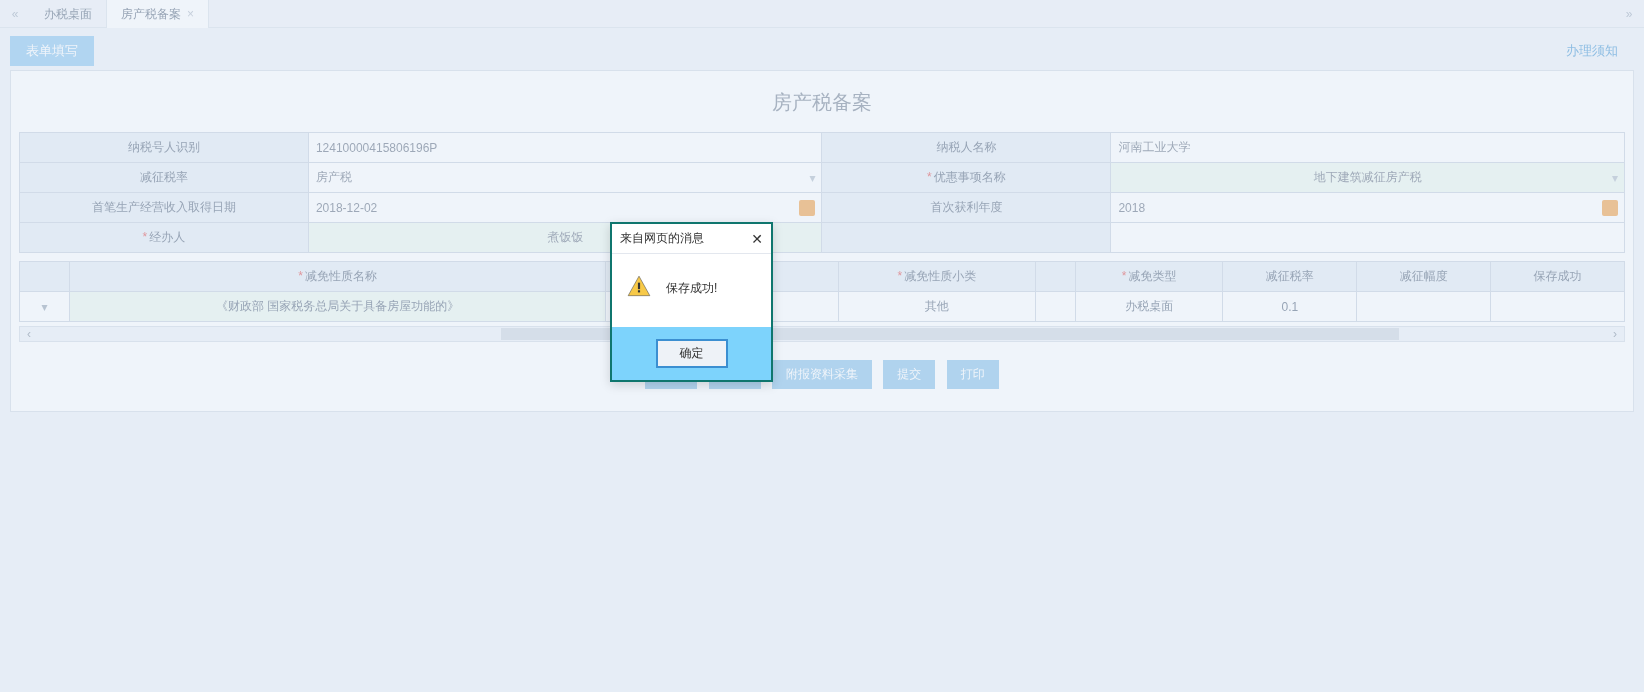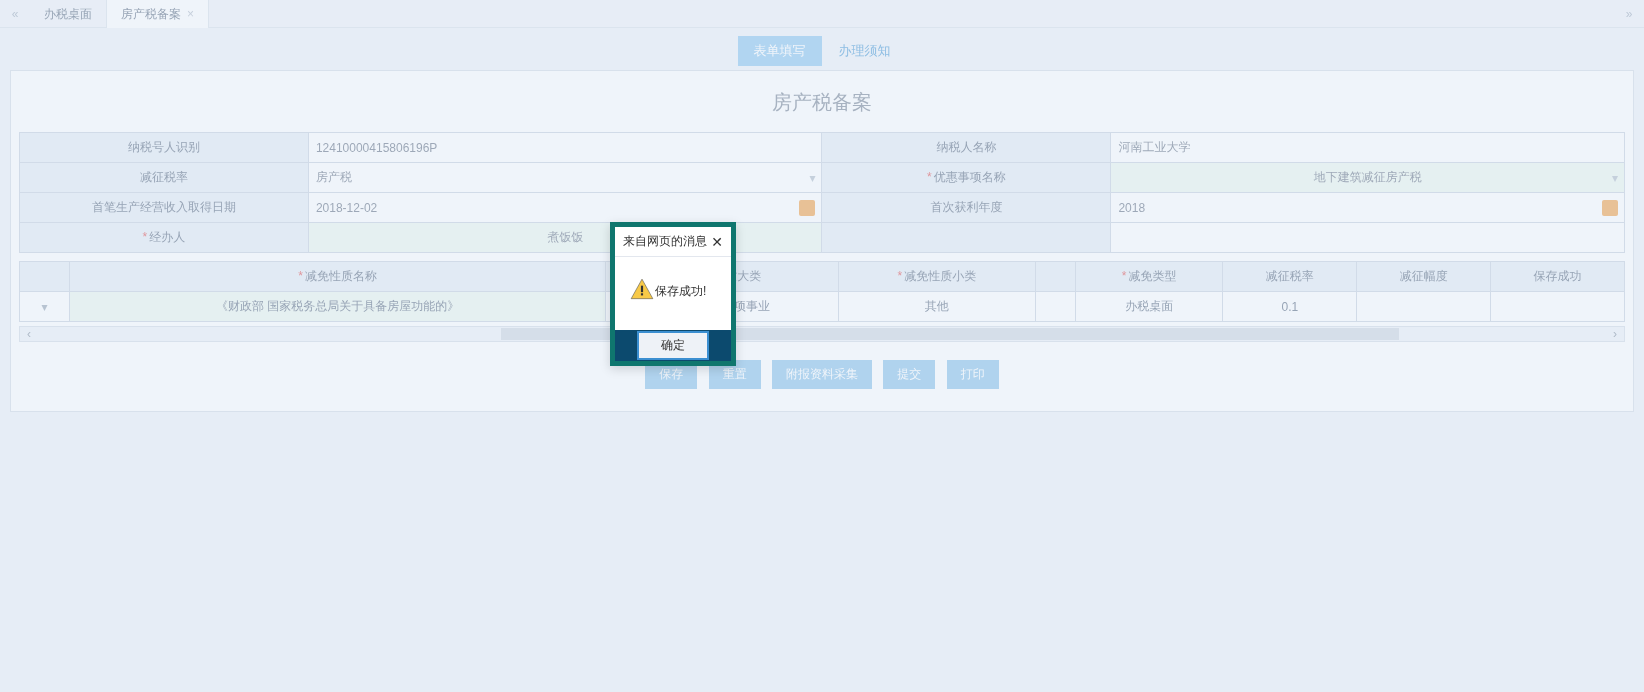--- a/index.html
+++ b/index.html
@@ -47,21 +47,21 @@
 }
 .tab.active {
   background: #fff;
 }
 .tab-close { color: #b5bdc9; }
 .tab-spacer { flex: 1; }
 
 
 .toolbar {
   display: flex;
-  justify-content: center;
+  justify-content: space-between;
   padding: 8px 10px 4px;
   gap: 1px;
 }
 .tbtn {
   padding: 6px 16px;
   font-size: 13px;
   cursor: pointer;
   border: none;
 }
 .tbtn-primary { background: #8fc7ee; color: #fff; }
@@ -175,47 +175,47 @@
   font-size: 12px;
   cursor: pointer;
   border: none;
   opacity: 0.85;
 }
 
 
 .dialog {
   position: absolute;
   left: 610px; top: 222px;
-  width: 126px;
+  width: 163px;
   background: #fff;
-  border: 5px solid #0f766e;
+  border: 2px solid #0f766e;
   box-shadow: 0 3px 10px rgba(0,0,0,0.15);
   z-index: 100;
 }
 .dialog-head {
   display: flex;
   justify-content: space-between;
   align-items: center;
   padding: 6px 8px;
   border-bottom: 1px solid #e3e7ee;
   font-size: 12px;
   color: #333;
 }
 .dialog-close { cursor: pointer; font-size: 14px; }
 .dialog-body {
   display: flex;
   align-items: center;
-  gap: 0;
+  gap: 14px;
   padding: 20px 14px 24px;
 }
 .warn-icon svg { width: 26px; height: 26px; }
 .dialog-msg { font-size: 12px; color: #333; }
 .dialog-foot {
-  background: #0c4a6e;
-  padding: 1px;
+  background: #7dd3fc;
+  padding: 12px;
   text-align: center;
 }
 .dialog-ok {
   padding: 4px 22px;
   background: #eef2f7;
   border: 2px solid #3b8fd1;
   color: #333;
   cursor: pointer;
   font-size: 12px;
 }

